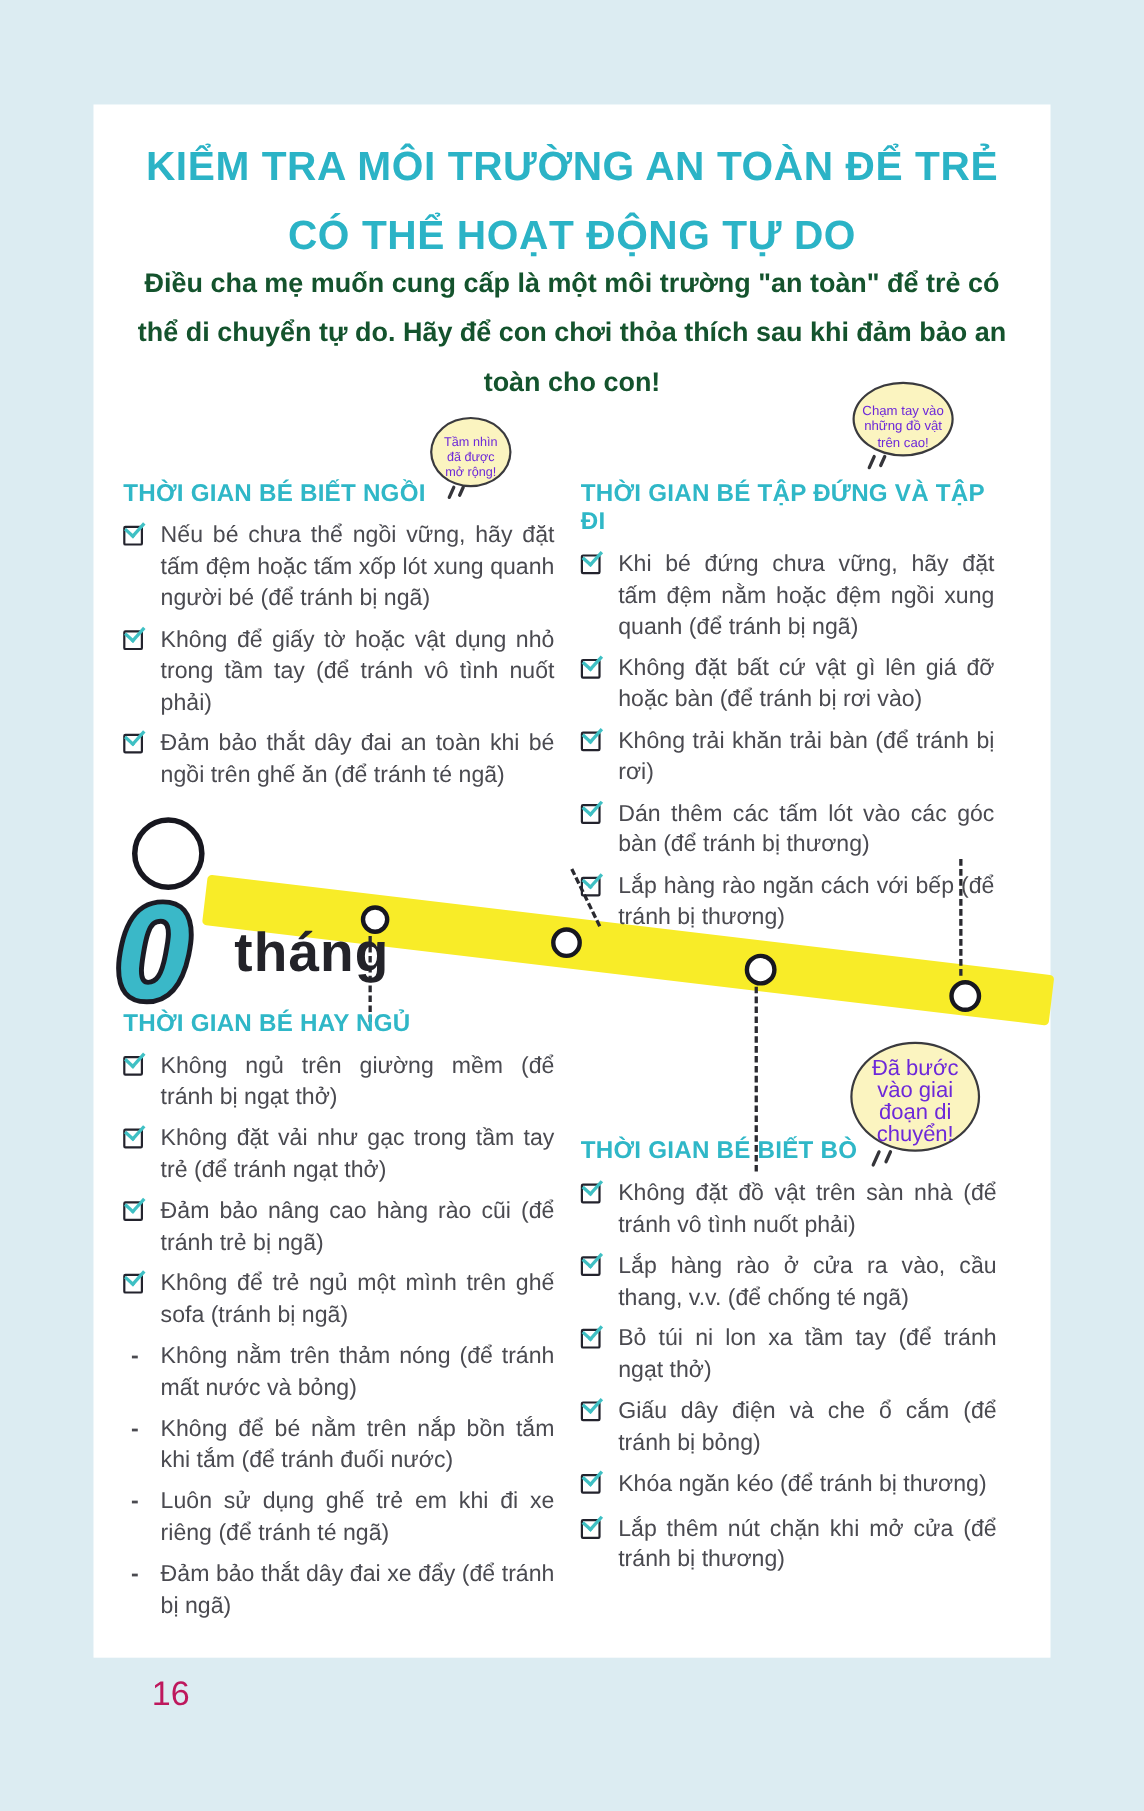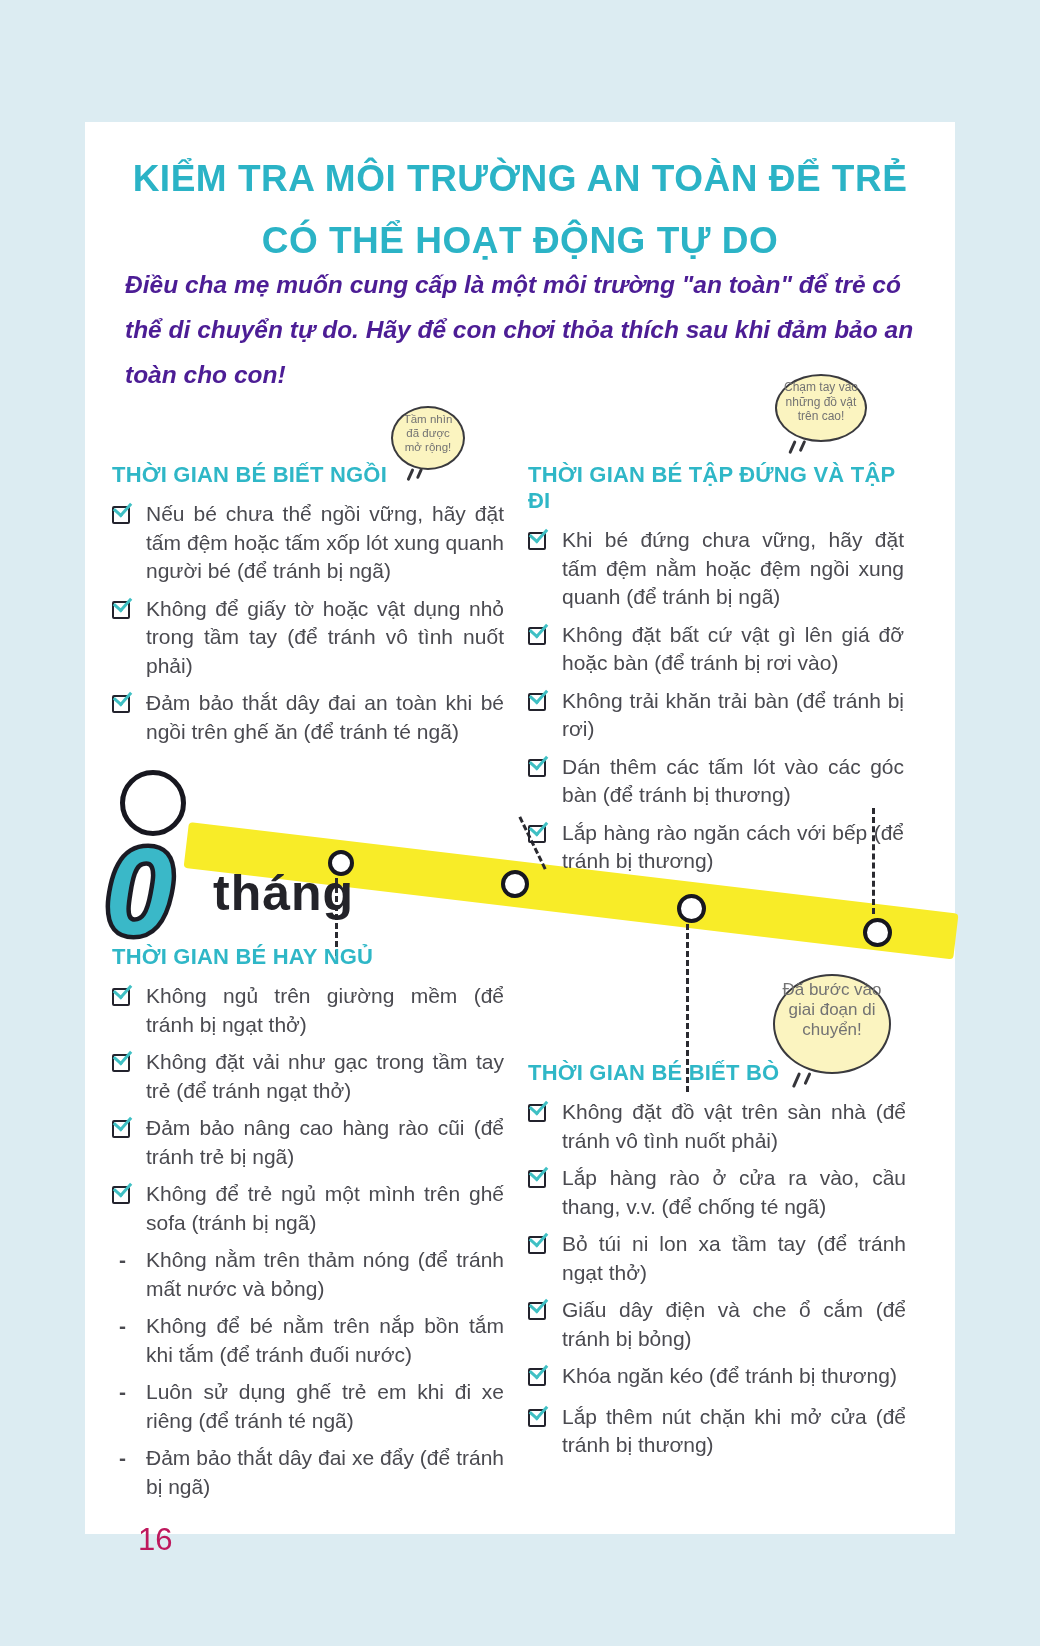--- a/index.html
+++ b/index.html
@@ -1,27 +1,27 @@
 <!DOCTYPE html>
 <html><head>
 <meta charset="utf-8">
 <style>
   html,body{margin:0;padding:0;}
   body{font-family:"Liberation Sans","DejaVu Sans",sans-serif;}
   .canvas{position:relative;width:1040px;height:1646px;background:#dcecf2;overflow:hidden;}
-  .page{position:absolute;left:85px;top:122px;width:870px;height:1412px;background:#ffffff;}
+  .page{position:absolute;left:85px;top:95px;width:870px;height:1412px;background:#ffffff;}
 
   .title{position:absolute;left:0;top:26px;width:100%;text-align:center;
          font-size:37px;font-weight:bold;color:#2bb3c6;line-height:62px;letter-spacing:0.5px;}
-  .subtitle{position:absolute;left:40px;top:140px;width:790px;text-align:left;
-         font-style:italic;font-weight:bold;font-size:24.5px;line-height:45px;color:#4c1d95;}
+  .subtitle{position:absolute;left:40px;top:140px;width:790px;text-align:center;
+         font-weight:bold;font-size:24.5px;line-height:45px;color:#14532d;}
 
   .bubble{position:absolute;background:#fbf4c0;border:2px solid #3a3a3e;border-radius:50%;
-          display:flex;align-items:flex-start;justify-content:center;text-align:center;
-          color:#737373;z-index:5;}
+          display:flex;align-items:flex-end;justify-content:center;text-align:center;
+          color:#6d28d9;z-index:5;}
   .bubble .btxt{padding:4px 6px;}
   .tl{position:absolute;width:2.5px;background:#35353a;border-radius:2px;}
 
   .sec-h{margin:0 0 12px 0;font-size:22px;font-weight:bold;color:#2fb7c7;letter-spacing:0.2px;}
   .checklist{position:absolute;z-index:4;}
   .items{list-style:none;margin:0;padding:0;}
   .item{display:flex;gap:13px;margin-bottom:9px;font-size:21px;line-height:28.5px;color:#4a4a50;}
   .marker{flex:0 0 21px;padding-top:3px;}
   .marker.dashm{padding-top:0;font-weight:bold;text-align:center;}
   .itext{flex:1;text-align:justify;}
@@ -58,21 +58,21 @@
       <span class="tl" style="left:16px;bottom:-13px;height:13px;transform:rotate(24deg);"></span>
       <span class="tl" style="left:25px;bottom:-11px;height:11px;transform:rotate(24deg);"></span>
     </div>
 
     <div class="bubble" style="left:690px;top:252px;width:88px;height:64px;font-size:12px;line-height:14.5px;">
       <span class="btxt">Chạm tay vào những đồ vật trên cao!</span>
       <span class="tl" style="left:14px;bottom:-14px;height:14px;transform:rotate(24deg);"></span>
       <span class="tl" style="left:24px;bottom:-12px;height:12px;transform:rotate(24deg);"></span>
     </div>
 
-    <div class="bubble" style="left:688px;top:852px;width:114px;height:96px;font-size:17px;line-height:20px;">
+    <div class="bubble" style="left:688px;top:852px;width:114px;height:96px;font-size:20px;line-height:20px;">
       <span class="btxt">Đã bước vào giai đoạn di chuyển!</span>
       <span class="tl" style="left:20px;bottom:-16px;height:16px;transform:rotate(24deg);"></span>
       <span class="tl" style="left:31px;bottom:-13px;height:13px;transform:rotate(24deg);"></span>
     </div>
 
     <div class="band"></div>
     <div class="bigcircle"></div>
 
     <div class="mcircle" style="left:243px;top:728px;width:18px;height:18px;"></div>
     <div class="mcircle" style="left:416px;top:748px;width:20px;height:20px;"></div>

